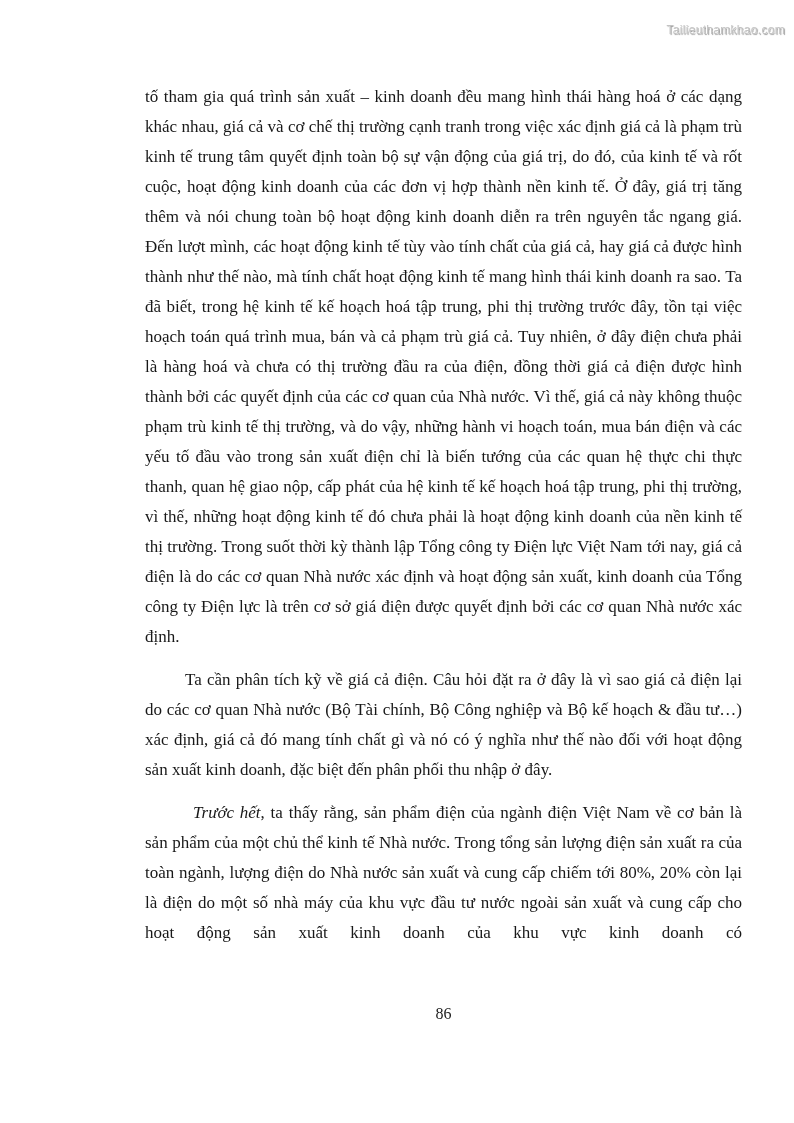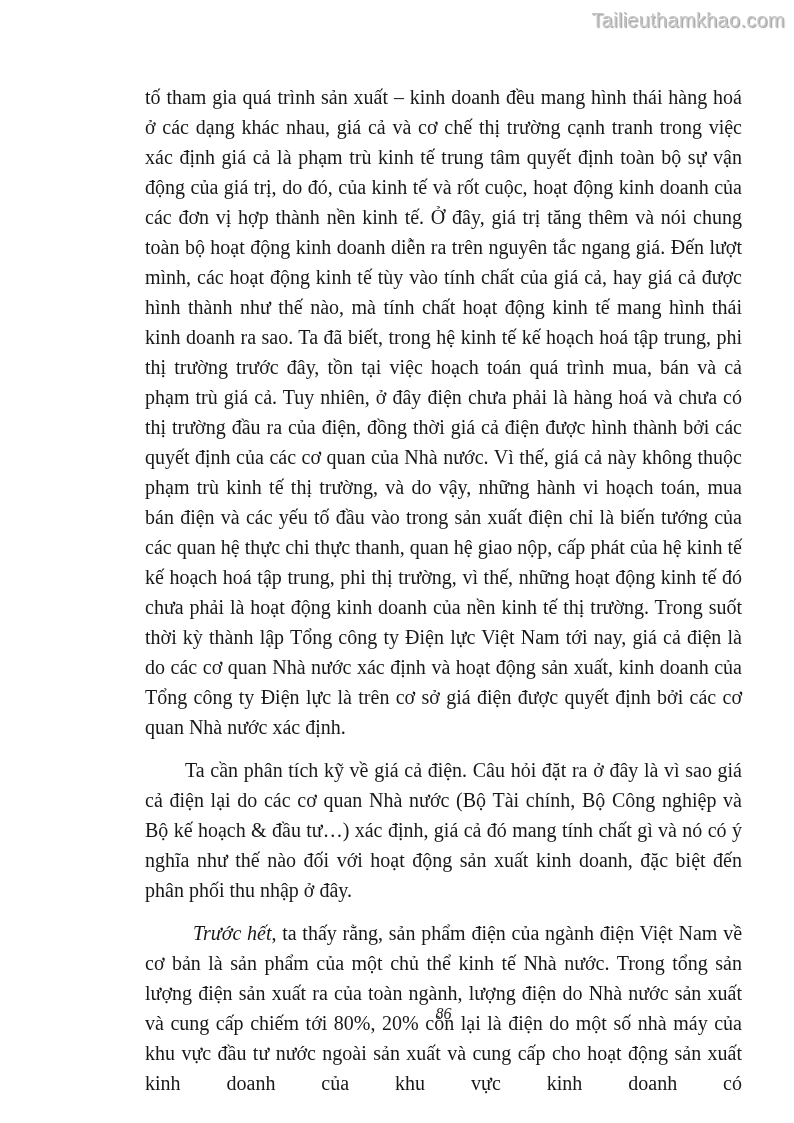--- a/index.html
+++ b/index.html
@@ -9,37 +9,37 @@
   }
   .page {
     position: relative;
     width: 794px;
     height: 1123px;
     background: #ffffff;
     overflow: hidden;
   }
   .watermark {
     position: absolute;
-    top: 9px;
+    top: 23px;
     right: 9px;
     font-family: "Liberation Sans", sans-serif;
-    font-size: 20px;
+    font-size: 12px;
     letter-spacing: 0.3px;
     color: #c3c3c3;
     text-shadow: -1px -1px 0 #ffffff, 1px 1px 1px #9a9a9a;
     user-select: none;
     margin-left: 39px;
   }
   .content {
     position: absolute;
     left: 145px;
     top: 82px;
     width: 597px;
     font-family: "Liberation Serif", serif;
-    font-size: 20px;
+    font-size: 17px;
     line-height: 30px;
     color: #181818;
     text-align: justify;
   }
   .para {
     margin: 0;
     padding: 0;
   }
   .para.indent {
     text-indent: 40px;
@@ -54,21 +54,20 @@
   }
   .page-number {
     position: absolute;
     top: 1005px;
     left: 145px;
     width: 597px;
     text-align: center;
     font-family: "Liberation Serif", serif;
     font-size: 16px;
     color: #1c1c1c;
-    font-style: italic;
   }
 </style>
 </head>
 <body>
 
 <div class="page">
 
   <div class="watermark">Tailieuthamkhao.com</div>
 
   <div class="content">

